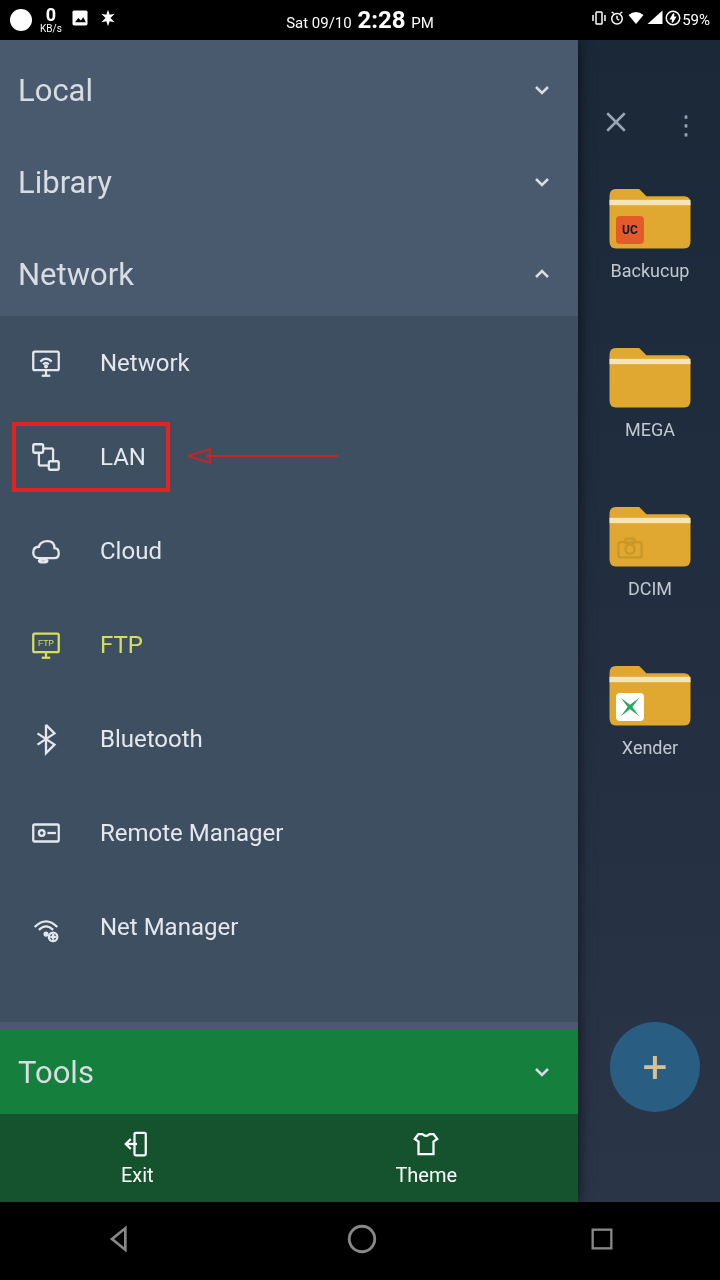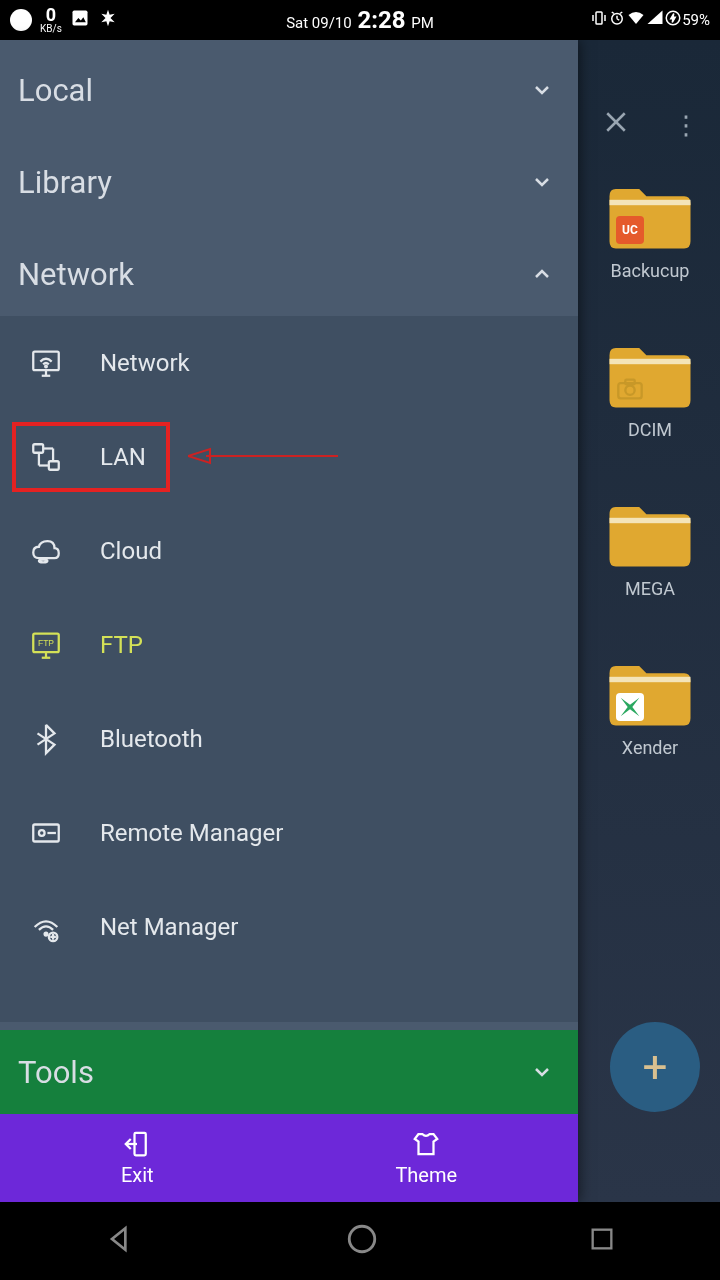--- a/index.html
+++ b/index.html
@@ -131,21 +131,21 @@
 }
 .arrow-annot {
   position: absolute;
   left: 188px;
   top: 130px;
   width: 150px; height: 20px;
 }
 
 .drawer-footer {
   height: 88px;
-  background: #6d28d9;
+  background: #14532d;
   display: flex;
   justify-content: space-around;
   align-items: center;
 }
 .footer-btn {
   color: #fff;
   text-align: center;
   font-size: 20px;
   display: flex;
   flex-direction: column;
@@ -226,48 +226,48 @@
     <span style="color:#9aa6b2;font-size:26px">⋮</span>
   </div>
 
   <div class="folder-grid">
     <div class="folder-item">
       <div class="folder-icon">
         <svg viewBox="0 0 100 80">
             <path d="M5 18 Q5 10 12 10 L38 10 L46 18 L88 18 Q95 18 95 26 L95 68 Q95 76 88 76 L12 76 Q5 76 5 68 Z" fill="#e0a830"></path>
             <rect x="5" y="22" width="90" height="6" fill="#f4e4b8"></rect>
           </svg>
-        <div class="folder-overlay" style="background:#e55a2b;color:#ffffff;font-size:12px;font-weight:bold">UC</div>
+        <div class="folder-overlay" style="background:#e55a2b;color:#0f172a;font-size:12px;font-weight:bold">UC</div>
       </div>
       <div>Backucup</div>
     </div>
     <div class="folder-item">
       <div class="folder-icon">
         <svg viewBox="0 0 100 80">
             <path d="M5 18 Q5 10 12 10 L38 10 L46 18 L88 18 Q95 18 95 26 L95 68 Q95 76 88 76 L12 76 Q5 76 5 68 Z" fill="#e0a830"></path>
             <rect x="5" y="22" width="90" height="6" fill="#f4e4b8"></rect>
           </svg>
+      </div>
+      <div>MEGA</div>
+    </div>
+    <div class="folder-item">
+      <div class="folder-icon">
+        <svg viewBox="0 0 100 80">
+            <path d="M5 18 Q5 10 12 10 L38 10 L46 18 L88 18 Q95 18 95 26 L95 68 Q95 76 88 76 L12 76 Q5 76 5 68 Z" fill="#e0a830"></path>
+            <rect x="5" y="22" width="90" height="6" fill="#f4e4b8"></rect>
+          </svg>
         <div class="folder-overlay">
           <svg width="28" height="24" viewBox="0 0 24 20" fill="none" stroke="#c89828" stroke-width="2">
               <rect x="2" y="5" width="20" height="13" rx="2"></rect>
               <circle cx="12" cy="11" r="4"></circle>
               <rect x="8" y="2" width="8" height="4" rx="1"></rect>
             </svg>
         </div>
       </div>
       <div>DCIM</div>
-    </div>
-    <div class="folder-item">
-      <div class="folder-icon">
-        <svg viewBox="0 0 100 80">
-            <path d="M5 18 Q5 10 12 10 L38 10 L46 18 L88 18 Q95 18 95 26 L95 68 Q95 76 88 76 L12 76 Q5 76 5 68 Z" fill="#e0a830"></path>
-            <rect x="5" y="22" width="90" height="6" fill="#f4e4b8"></rect>
-          </svg>
-      </div>
-      <div>MEGA</div>
     </div>
     <div class="folder-item">
       <div class="folder-icon">
         <svg viewBox="0 0 100 80">
             <path d="M5 18 Q5 10 12 10 L38 10 L46 18 L88 18 Q95 18 95 26 L95 68 Q95 76 88 76 L12 76 Q5 76 5 68 Z" fill="#e0a830"></path>
             <rect x="5" y="22" width="90" height="6" fill="#f4e4b8"></rect>
           </svg>
         <div class="folder-overlay" style="background:#fff">
             <svg width="24" height="24" viewBox="0 0 24 24">
               <polygon points="4,4 12,10 20,4 14,12 20,20 12,14 4,20 10,12" fill="#2aa860"></polygon>

